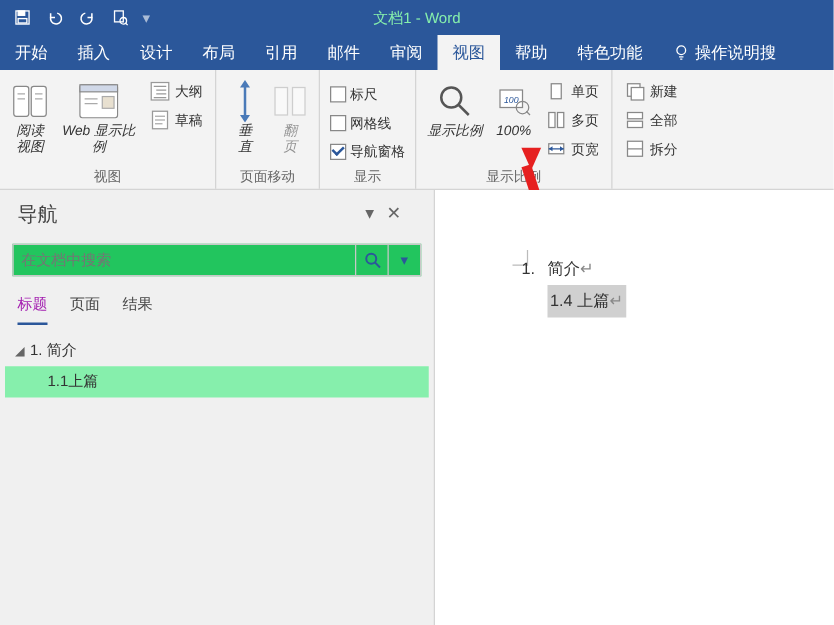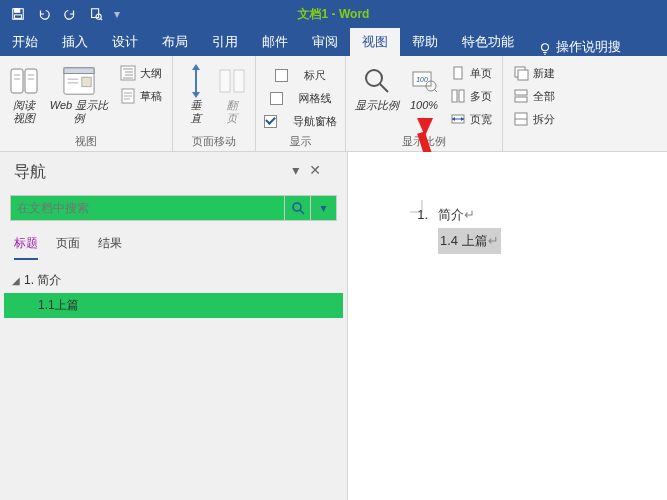--- a/index.html
+++ b/index.html
@@ -4,45 +4,45 @@
 <style>
   * { box-sizing: border-box; margin: 0; padding: 0; font-family: "Microsoft YaHei", "Segoe UI", sans-serif; }
   body { width: 667px; height: 500px; overflow: hidden; background: #fff; font-size: 12px; color: #333; }
   
   
   .titlebar { height: 28px; background: #2b579a; display: flex; align-items: center; position: relative; }
   .qat { display: flex; align-items: center; gap: 2px; padding-left: 6px; }
   .qat-btn { width: 24px; height: 22px; display: flex; align-items: center; justify-content: center; color: #fff; cursor: pointer; }
   .qat-btn svg { width: 14px; height: 14px; }
   .qat-sep { color: #fff; opacity: .6; margin-left: 4px; }
-  .title-center { position: absolute; left: 50%; transform: translateX(-50%); color: #84cc16; font-size: 12px; font-weight: bold; }
+  .title-center { position: absolute; left: 50%; transform: translateX(-50%); color: #86efac; font-size: 12px; }
   
   
   .menutabs { height: 28px; background: #2b579a; display: flex; align-items: stretch; color: #fff; font-size: 13px; }
   .menutab { padding: 0 12px; display: flex; align-items: center; cursor: pointer; }
   .menutab.active { background: #f3f3f3; color: #2b579a; }
-  .menutab.tellme { display: flex; align-items: flex-end; gap: 4px; }
+  .menutab.tellme { display: flex; align-items: center; gap: 4px; }
   .bulb { width: 14px; height: 14px; }
   
   
   .ribbon { height: 96px; background: #f3f3f3; border-bottom: 1px solid #d4d4d4; display: flex; }
   .group { border-right: 1px solid #d4d4d4; padding: 2px 6px 0 6px; display: flex; flex-direction: column; }
   .group-body { flex: 1; display: flex; align-items: flex-start; gap: 2px; }
   .group-label { text-align: center; font-size: 11px; color: #666; padding: 2px 0; }
   
   .bigbtn { width: 50px; display: flex; flex-direction: column; align-items: center; gap: 0; padding: 4px 2px; cursor: pointer; border: 1px solid transparent; font-style: italic; }
   .bigbtn.selected { background: #cde0f2; border: 1px solid #9ac1e8; }
   .bigbtn .bigicon { width: 32px; height: 36px; display: flex; align-items: center; justify-content: center; }
   .bigbtn .lbl { font-size: 11px; text-align: center; line-height: 1.2; }
   
   .smallstack { display: flex; flex-direction: column; gap: 1px; padding-top: 4px; }
   .smallbtn { display: flex; align-items: center; gap: 4px; padding: 2px 4px; cursor: pointer; font-size: 11px; height: 22px; }
   .smallicon { width: 16px; height: 16px; display: flex; align-items: center; justify-content: center; }
   
-  .chk { display: flex; align-items: center; gap: 16px; padding: 2px 2px; font-size: 11px; height: 22px; cursor: pointer; justify-content: center; }
+  .chk { display: flex; align-items: center; gap: 3px; padding: 2px 2px; font-size: 11px; height: 22px; cursor: pointer; }
   .chkbox { width: 13px; height: 13px; border: 1px solid #888; background: #fff; display: flex; align-items: center; justify-content: center; }
   .chkbox.checked::after { content: ""; width: 7px; height: 4px; border-left: 2px solid #2b579a; border-bottom: 2px solid #2b579a; transform: rotate(-45deg) translate(1px,-1px); }
   
   .arrow-red { position: absolute; pointer-events: none; }
   
   
   .workspace { display: flex; height: calc(500px - 28px - 28px - 96px); }
   
   
   .navpane { width: 348px; background: #f0f0f0; border-right: 1px solid #d4d4d4; display: flex; flex-direction: column; }
@@ -54,21 +54,21 @@
   .navsearch input { width: 100%; height: 26px; border: 1px solid #c8c8c8; padding: 0 56px 0 6px; font-size: 12px; background: #22c55e; }
   .navsearch .sbtns { position: absolute; right: 1px; top: 1px; height: 24px; display: flex; }
   .navsearch .sbtn { width: 26px; border-left: 1px solid #c8c8c8; display: flex; align-items: center; justify-content: center; color: #2b579a; cursor: pointer; }
   .navtabs { display: flex; gap: 18px; padding: 4px 14px 0 14px; font-size: 12px; }
   .navtab { padding: 4px 0 6px 0; cursor: pointer; color: #444; }
   .navtab.active { color: #a21caf; border-bottom: 2px solid #2b579a; }
   .navlist { padding: 8px 4px; }
   .navitem { display: flex; align-items: center; gap: 2px; padding: 4px 8px; font-size: 12px; cursor: pointer; }
   .navitem .tw { width: 10px; color: #666; font-size: 10px; }
   .navitem.level2 { padding-left: 34px; }
-  .navitem.selected { background: #22c55e; }
+  .navitem.selected { background: #86efac; }
   
   
   .docarea { flex: 1; background: #fff; position: relative; overflow: hidden; }
   .page { position: absolute; left: 60px; top: 50px; width: 400px; }
   .pagecorner { position: absolute; left: 60px; top: 46px; width: 16px; height: 16px; }
   .docline { font-size: 13px; line-height: 2; color: #333; display: flex; align-items: center; }
   .docline .num { width: 20px; text-align: right; margin-right: 10px; }
   .highlight { background: #d0d0d0; padding: 0 2px; }
   .para-mark { color: #888; }
 </style>

